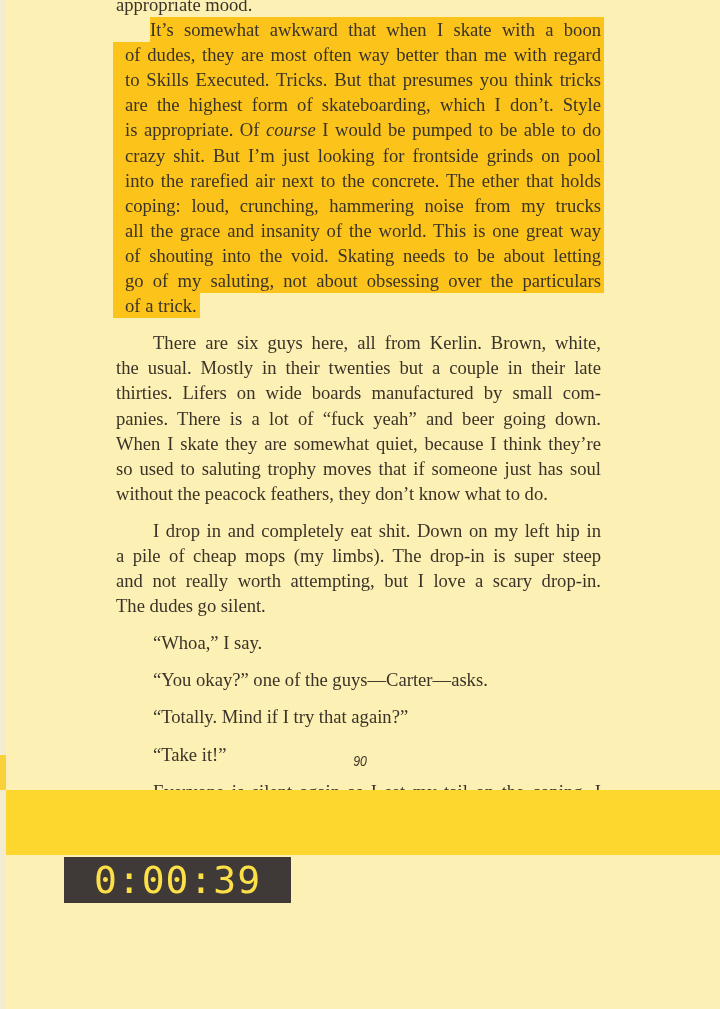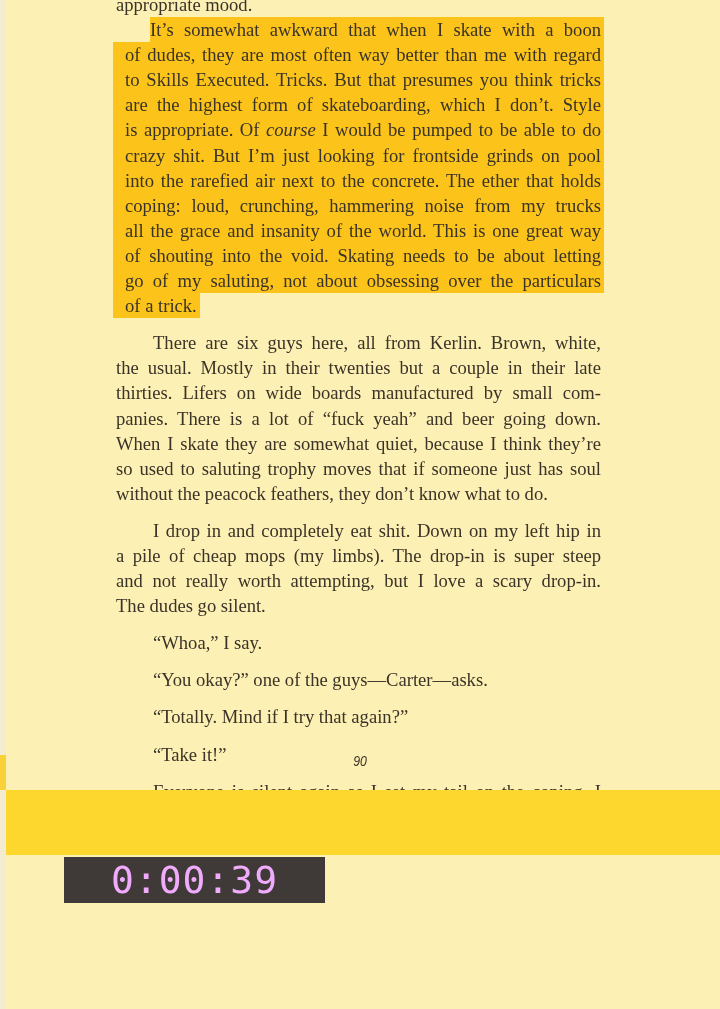--- a/index.html
+++ b/index.html
@@ -91,24 +91,24 @@
       left: 6px;
       top: 790px;
       width: 714px;
       height: 65px;
       background: #fdd72e;
     }
     .timer {
       position: absolute;
       left: 64px;
       top: 857px;
-      width: 261px;
+      width: 227px;
       height: 46px;
       background: #3f3a37;
-      color: #f0abfc;
+      color: #fde047;
       font-family: "DejaVu Sans Mono", "Liberation Mono", monospace;
       font-size: 38px;
       line-height: 46px;
       text-align: center;
       letter-spacing: 1px;
     }
   </style>
 </head>
 <body>
 

